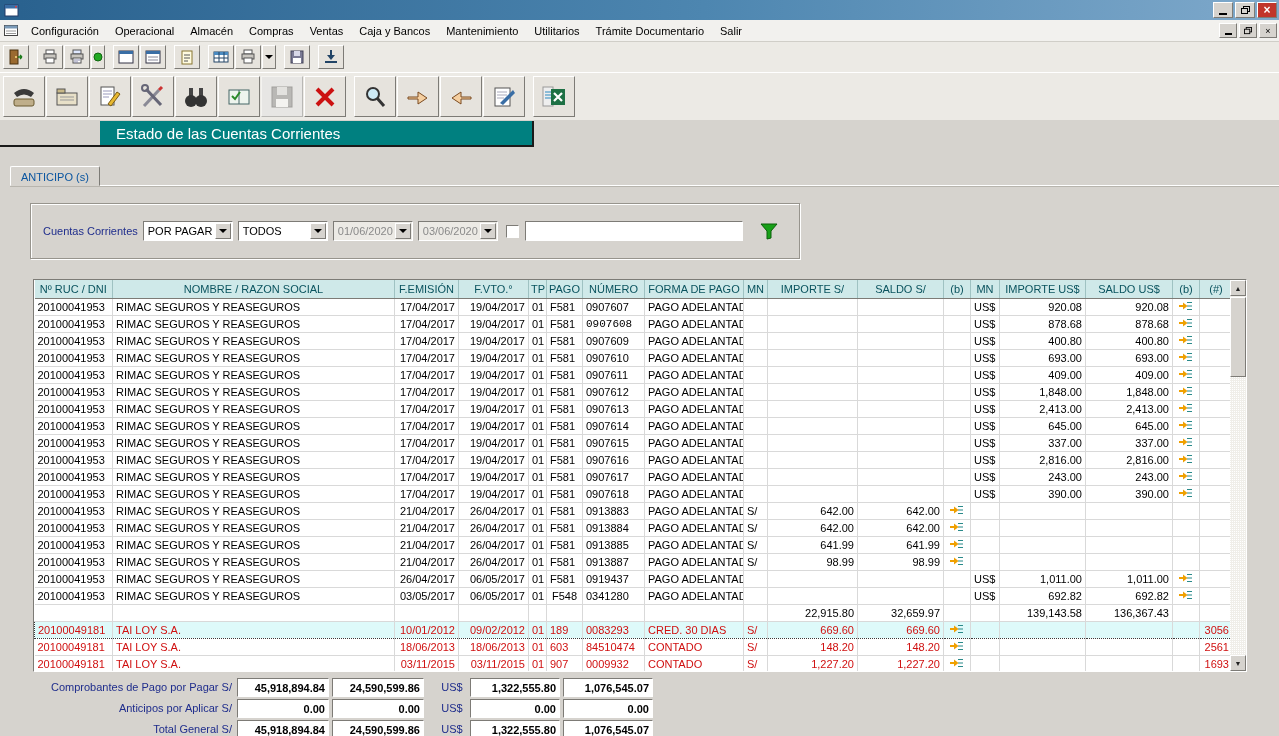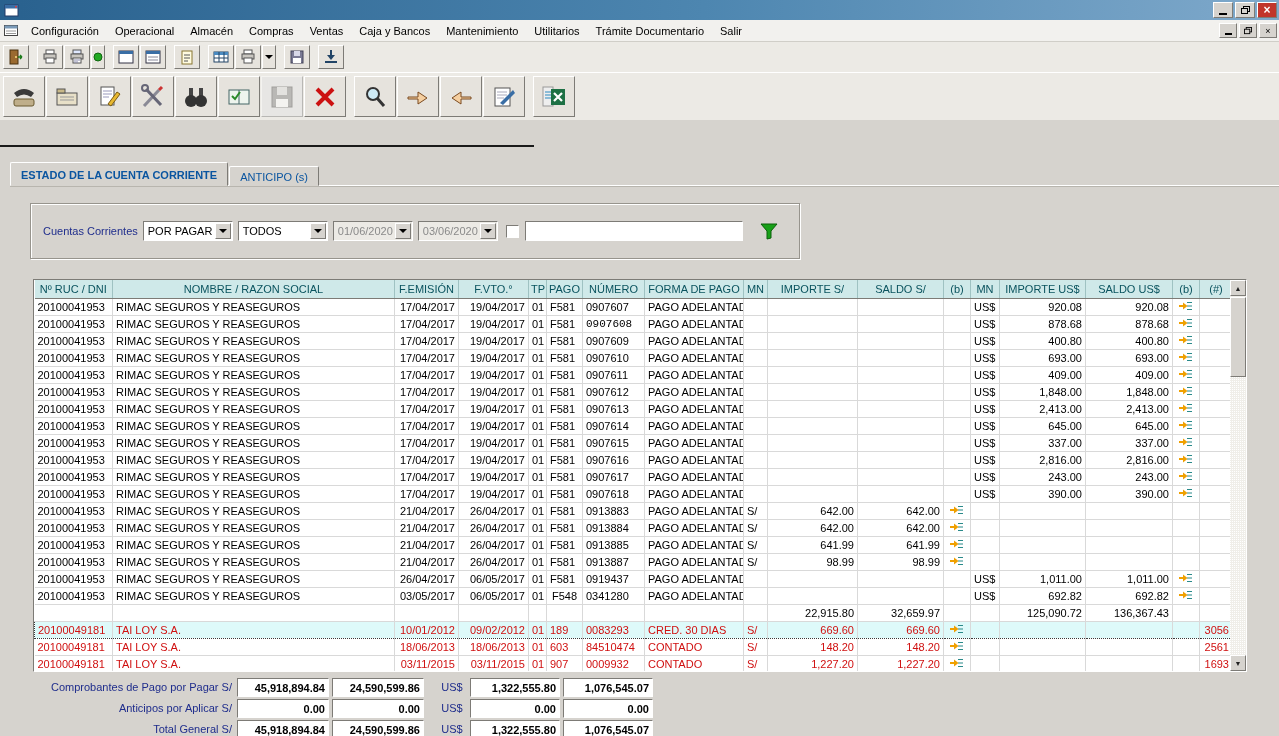--- a/index.html
+++ b/index.html
@@ -361,26 +361,26 @@
           <rect x="3" y="3" width="10" height="19" fill="#eee" stroke="#999"></rect>
           <path d="M5 8h6M5 11h6M5 14h6" stroke="#2a8ac0"></path>
           <rect x="11" y="5" width="14" height="16" fill="#1d7044"></rect>
           <path d="M14 9l8 8M22 9l-8 8" stroke="#fff" stroke-width="2.2"></path>
         </svg>
       </span>
   </button>
 </div>
 
 <div class="band-wrap">
+  <div class="band">Estado de las Cuentas Corrientes</div>
   <div class="band-underline"></div>
 </div>
 
 <div class="tabs-area">
   <div class="tabstrip">
-      <div class="tab active">ESTADO DE LA CUENTA CORRIENTE</div>
       <div class="tab">ANTICIPO (s)</div>
     </div>
   <div class="tabline"></div>
 </div>
 
 <div class="filterbox">
   <span class="filter-label">Cuentas Corrientes</span>
   <span class="combo w1 sunken">
     <span class="combo-text">POR PAGAR</span>
     <span class="combo-btn raised">
@@ -898,21 +898,21 @@
             <td style="text-align: right;"></td>
             <td style="text-align: left;"></td>
             <td style="text-align: left;"></td>
             <td style="text-align: left;"></td>
             <td style="text-align: left;"></td>
             <td style="text-align: left;"></td>
             <td style="text-align: right;">22,915.80</td>
             <td style="text-align: right;">32,659.97</td>
             <td style="text-align: center;"></td>
             <td style="text-align: left;"></td>
-            <td style="text-align: right;">125,090.72</td>
+            <td style="text-align: right;">139,143.58</td>
             <td style="text-align: right;">136,367.43</td>
             <td style="text-align: center;"></td>
             <td style="text-align: right;"></td>
           </tr>
           <tr class="red selected">
             <td style="text-align: left;">20100049181</td>
             <td style="text-align: left;">TAI LOY S.A.</td>
             <td style="text-align: right;">10/01/2012</td>
             <td style="text-align: right;">09/02/2012</td>
             <td style="text-align: left;">01</td>

